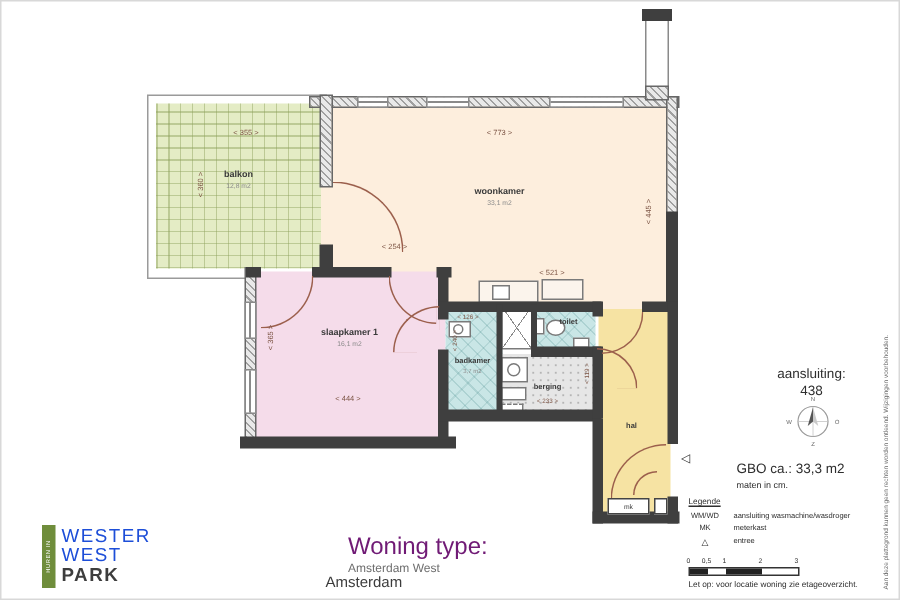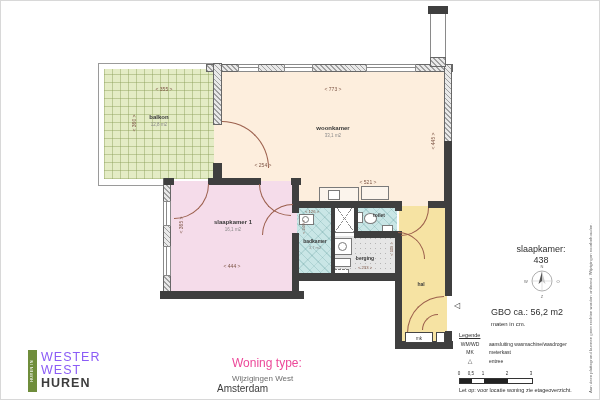--- a/index.html
+++ b/index.html
@@ -51,28 +51,28 @@
   .maten{font-size:6px;color:#2e2e2e;white-space:nowrap;}
   .leg-title{font-size:5.5px;color:#2e2e2e;text-decoration:underline;white-space:nowrap;}
   .leg-sym{font-size:5px;color:#2e2e2e;text-align:center;width:30px;white-space:nowrap;}
   .leg-desc{font-size:5px;color:#2e2e2e;white-space:nowrap;}
   .tick{font-size:4.5px;color:#2e2e2e;transform:translateX(-50%);white-space:nowrap;}
   .note{font-size:5.5px;color:#2e2e2e;white-space:nowrap;}
   .disclaimer{font-size:4.3px;color:#6a6a6a;white-space:nowrap;transform:rotate(-90deg);transform-origin:0 0;width:185px;}
   .compass-letter{font-size:4px;color:#666;transform:translate(-50%,-50%);}
   .entree-mark{font-size:8px;color:#2e2e2e;line-height:8px;}
   
-  .wt-label{font-size:12px;color:#ec4899;white-space:nowrap;}
+  .wt-label{font-size:16px;color:#701a75;white-space:nowrap;}
   .wt-value{font-size:17px;color:#2e2e2e;white-space:nowrap;}
   .wt-project{font-size:8px;color:#6e6e6e;white-space:nowrap;}
   .wt-city{font-size:10px;color:#3c3c3c;white-space:nowrap;}
   
   .logo-strip{background:#6f8d3b;}
   .logo-vtext{font-size:3.8px;color:#fff;text-align:center;letter-spacing:.4px;transform:rotate(-90deg);transform-origin:0 0;width:42px;height:9px;line-height:9px;}
-  .logo-l1{font-size:12.5px;color:#8b5cf6;letter-spacing:1px;white-space:nowrap;}
+  .logo-l1{font-size:12.5px;color:#1d4ed8;letter-spacing:1px;white-space:nowrap;}
   .logo-l3{font-size:12.5px;color:#3d3d3d;font-weight:700;letter-spacing:1px;white-space:nowrap;}
   .scalebar{border:1px solid #333;background:#fff;box-sizing:content-box;}
   .scaleseg{position:absolute;background:#222;height:100%;top:0;}
 </style>
 </head>
 <body>
 
 <div class="page">
 
   <div class="abs" style="left:0;top:0;width:600px;height:400px;">
@@ -170,38 +170,38 @@
     <div class="abs dim" style="left:262px;top:164px;">&lt; 254 &gt;</div>
     <div class="abs dim" style="left:367px;top:181px;">&lt; 521 &gt;</div>
     <div class="abs dim" style="left:231px;top:265px;">&lt; 444 &gt;</div>
     <div class="abs dim-v" style="left:180px;top:224px;">&lt; 365 &gt;</div>
     <div class="abs dim" style="left:311px;top:210px;font-size:4.2px;">&lt; 126 &gt;</div>
     <div class="abs dim-v" style="left:302px;top:226px;font-size:4.2px;">&lt; 240 &gt;</div>
     <div class="abs dim" style="left:364px;top:266px;font-size:4.2px;">&lt; 233 &gt;</div>
     <div class="abs dim-v" style="left:390px;top:248px;font-size:4.2px;">&lt; 119 &gt;</div>
   </div>
 
-  <div class="abs huisnr" style="left:540px;top:243px;">slaapkamer:</div>
+  <div class="abs huisnr" style="left:540px;top:243px;">aansluiting:</div>
   <div class="abs huisnr" style="left:540px;top:254px;">438</div>
 
   <div class="abs" style="left:529px;top:268px;width:24px;height:24px;">
     <svg width="24" height="24" viewBox="0 0 24 24">
       <circle cx="12" cy="12" r="10" fill="none" stroke="#9a9a9a" stroke-width="0.8"></circle>
       <line x1="12" y1="2" x2="12" y2="22" stroke="#c0c0c0" stroke-width="0.5"></line>
       <line x1="2" y1="12" x2="22" y2="12" stroke="#c0c0c0" stroke-width="0.5"></line>
       <polygon points="12,2.5 8.5,15 12,12" fill="#555"></polygon>
       <polygon points="12,2.5 15.5,15 12,12" fill="#c9c9c9"></polygon>
     </svg>
   </div>
   <div class="abs compass-letter" style="left:541px;top:265px;">N</div>
   <div class="abs compass-letter" style="left:557px;top:280px;">O</div>
   <div class="abs compass-letter" style="left:541px;top:295px;">Z</div>
   <div class="abs compass-letter" style="left:525px;top:280px;">W</div>
 
-  <div class="abs gbo" style="left:490px;top:306px;">GBO ca.:  56,2 m2</div>
+  <div class="abs gbo" style="left:490px;top:306px;">GBO ca.:  33,3 m2</div>
   <div class="abs maten" style="left:490px;top:320px;">maten in cm.</div>
 
   <div class="abs leg-title" style="left:458px;top:331px;">Legende</div>
   <div class="abs leg-sym" style="left:454px;top:340px;">WM/WD</div>
   <div class="abs leg-desc" style="left:488px;top:340px;">aansluiting wasmachine/wasdroger</div>
   <div class="abs leg-sym" style="left:454px;top:348px;">MK</div>
   <div class="abs leg-desc" style="left:488px;top:348px;">meterkast</div>
   <div class="abs leg-sym" style="left:454px;top:356px;font-size:6px;">△</div>
   <div class="abs leg-desc" style="left:488px;top:357px;">entree</div>
 
@@ -212,22 +212,22 @@
   <div class="abs tick" style="left:530px;top:370px;">3</div>
   <div class="abs scalebar" style="left:458px;top:377px;width:72px;height:4px;">
     <div class="scaleseg" style="left:0;width:12px;"></div>
     <div class="scaleseg" style="left:24px;width:24px;"></div>
   </div>
   <div class="abs note" style="left:458px;top:386px;">Let op:  voor locatie woning zie etageoverzicht.</div>
 
   <div class="abs disclaimer" style="left:587px;top:392px;">Aan deze plattegrond kunnen geen rechten worden ontleend. Wijzigingen voorbehouden.</div>
 
   <div class="abs wt-label" style="left:231px;top:355px;">Woning type:</div>
-  <div class="abs wt-project" style="left:231px;top:373px;">Wijzigingen West</div>
+  <div class="abs wt-project" style="left:231px;top:373px;">Amsterdam West</div>
   <div class="abs wt-city" style="left:216px;top:382px;">Amsterdam</div>
 
   <div class="abs logo-strip" style="left:27px;top:349px;width:9px;height:42px;"></div>
   <div class="abs logo-vtext" style="left:27px;top:391px;">HUREN IN</div>
   <div class="abs logo-l1" style="left:40px;top:349px;">WESTER</div>
   <div class="abs logo-l1" style="left:40px;top:362px;">WEST</div>
-  <div class="abs logo-l3" style="left:40px;top:375px;">HUREN</div>
+  <div class="abs logo-l3" style="left:40px;top:375px;">PARK</div>
 
 </div>
 
 </body></html>

